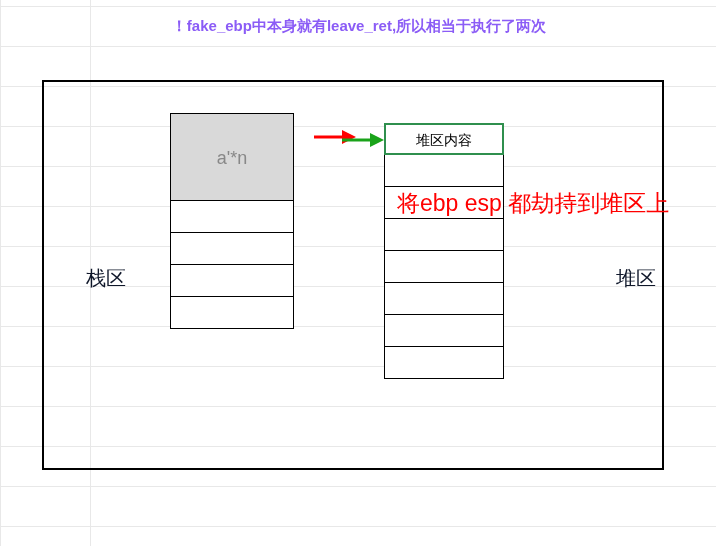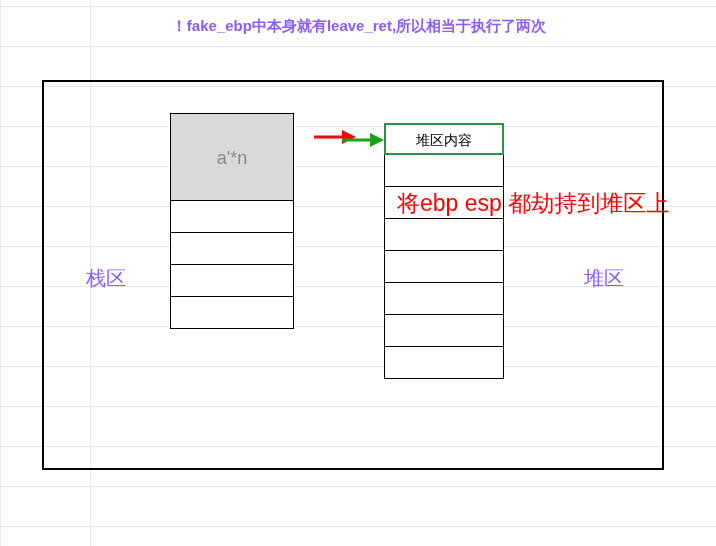--- a/index.html
+++ b/index.html
@@ -40,24 +40,24 @@
     width: 622px;
     height: 390px;
     border: 2px solid #000;
     z-index: 2;
     background: transparent;
   }
 
   .stack-label, .heap-label {
     position: absolute;
     font-size: 20px;
-    color: #8b5cf6;
+    color: #0f172a;
   }
   .stack-label { left: 86px; top: 265px; }
-  .heap-label  { left: 584px; top: 265px; }
+  .heap-label  { left: 616px; top: 265px; }
 
   
   .stack-table {
     position: absolute;
     left: 170px;
     top: 113px;
     width: 124px;
     z-index: 3;
   }
   .stack-table .cell {

